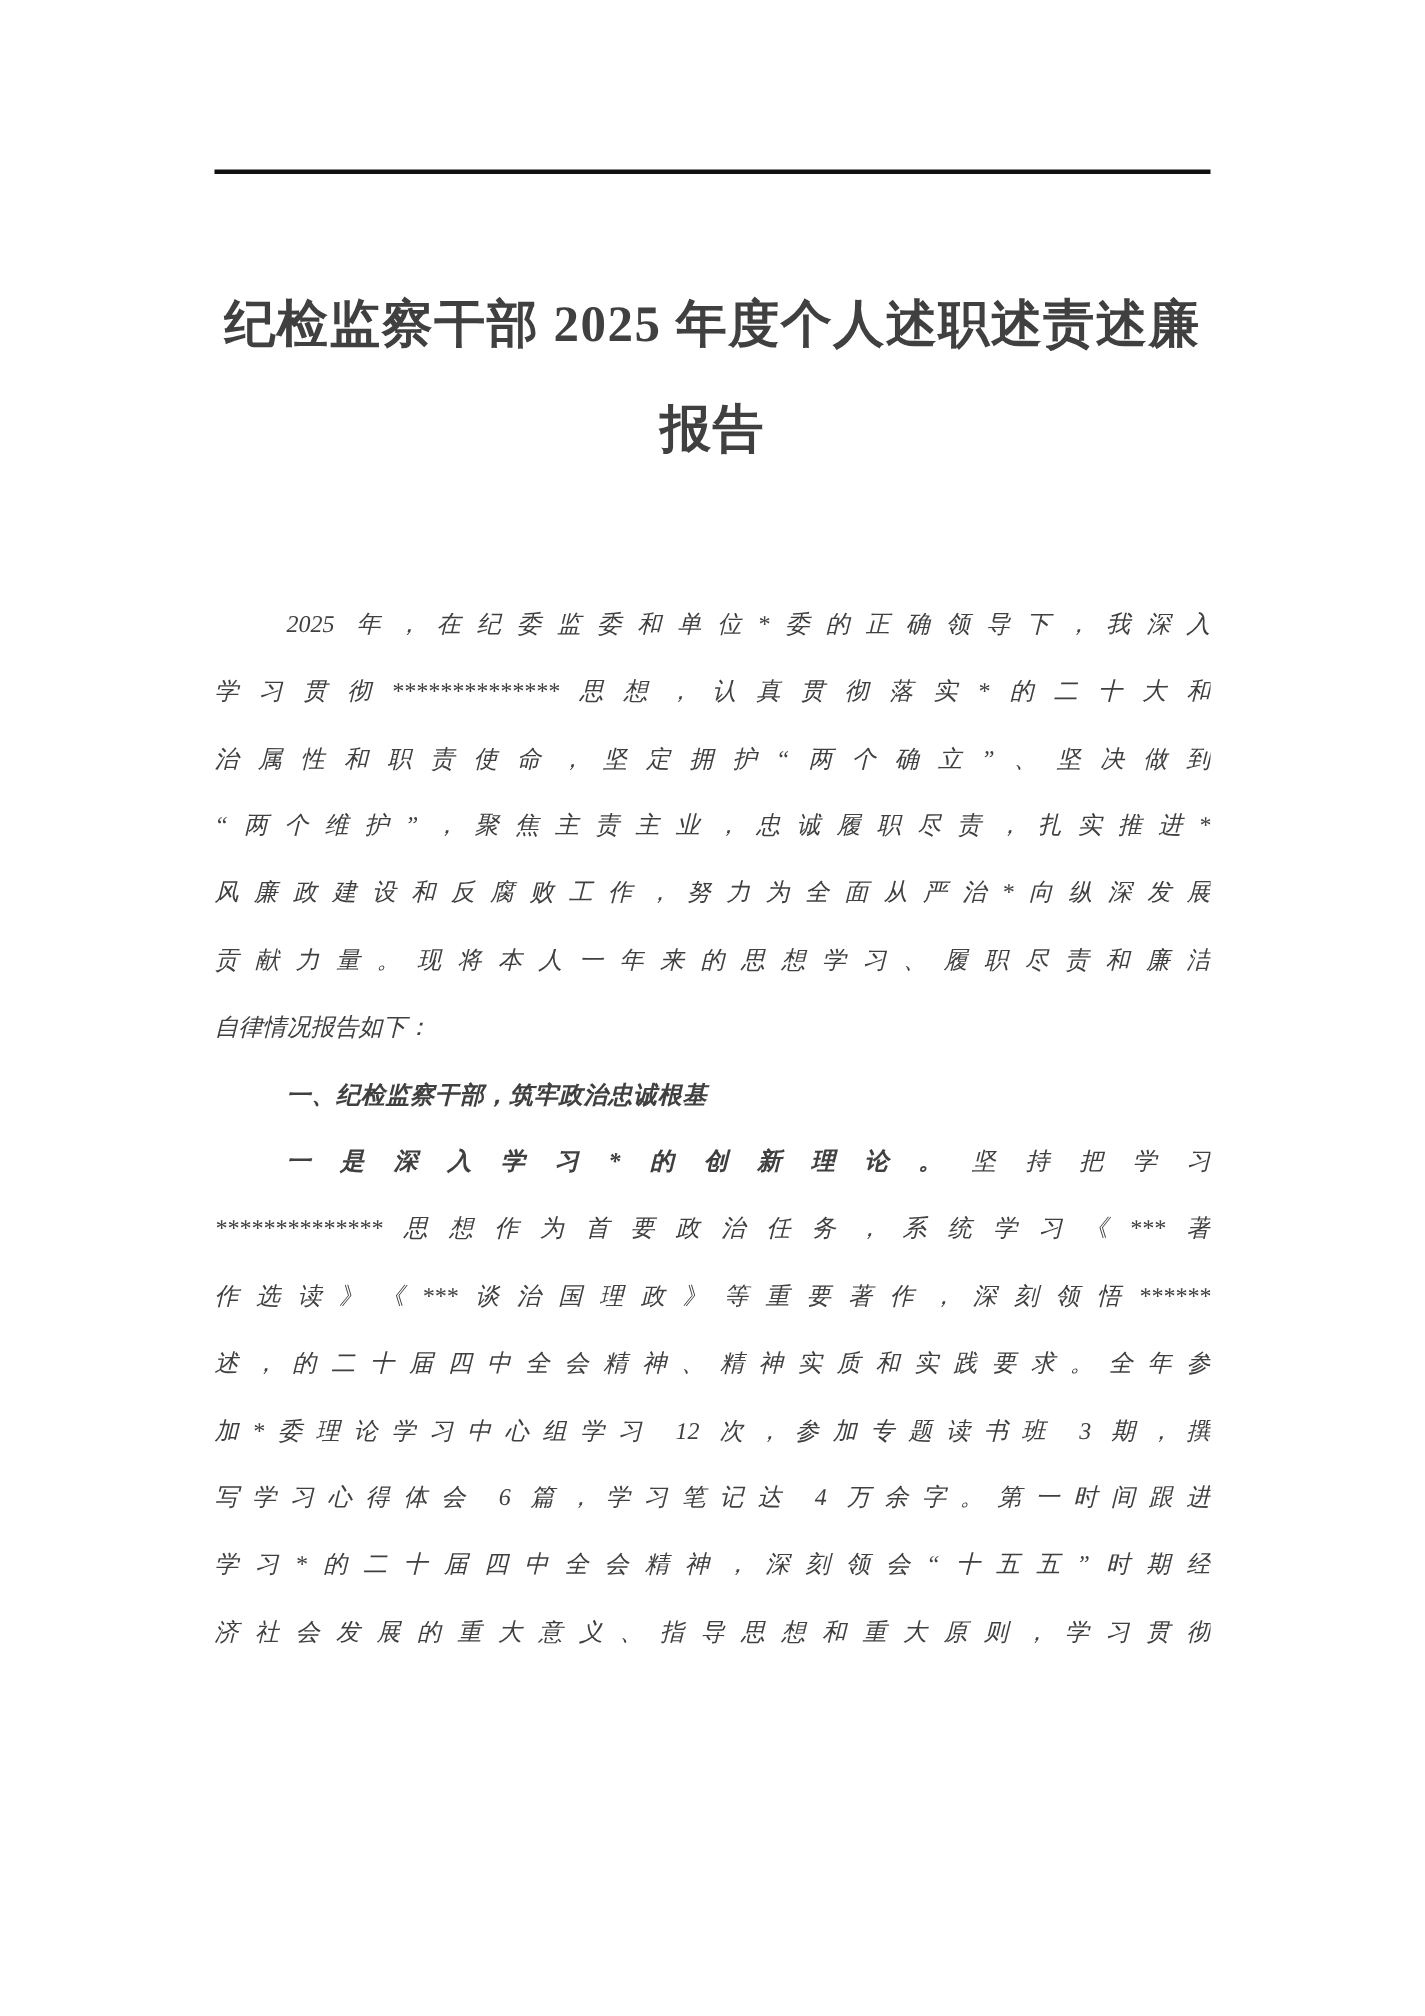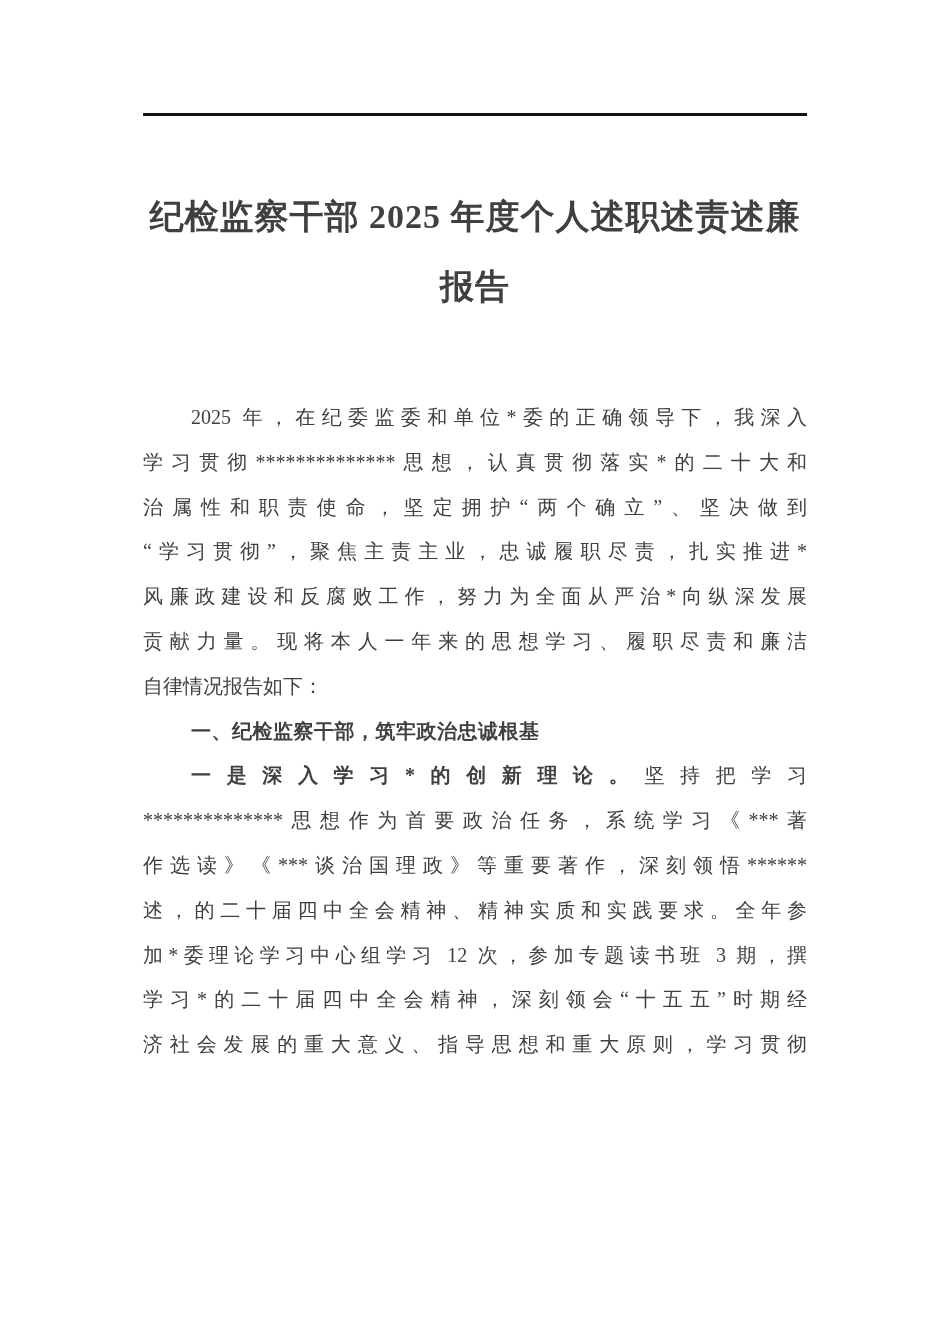--- a/index.html
+++ b/index.html
@@ -30,21 +30,22 @@
     font-weight: bold;
     font-size: 34px;
     line-height: 70px;
     letter-spacing: 1px;
   }
   .body-block {
     position: absolute;
     left: 143px;
     top: 395px;
     width: 664px;
-    font-size: 20px;
+    font-size: 16px;
+    font-style: italic;
   }
   .line {
     height: 44.8px;
     line-height: 44.8px;
     text-align: justify;
     text-align-last: justify;
     text-justify: inter-character;
     overflow: hidden;
   }
   .line.no-stretch { text-align-last: left; }
@@ -66,29 +67,30 @@
 
   <div class="title">
     <div>纪检监察干部 2025 年度个人述职述责述廉</div>
     <div>报告</div>
   </div>
 
   <div class="body-block">
     <div class="line indent">2025 年，在纪委监委和单位*委的正确领导下，我深入</div>
     <div class="line">学习贯彻**************思想，认真贯彻落实*的二十大和</div>
     <div class="line">治属性和职责使命，坚定拥护“两个确立”、坚决做到</div>
-    <div class="line">“学习贯彻”，聚焦主责主业，忠诚履职尽责，扎实推进*</div>
+    <div class="line">“两个维护”，聚焦主责主业，忠诚履职尽责，扎实推进*</div>
     <div class="line">风廉政建设和反腐败工作，努力为全面从严治*向纵深发展</div>
     <div class="line">贡献力量。现将本人一年来的思想学习、履职尽责和廉洁</div>
     <div class="line no-stretch">自律情况报告如下：</div>
     <div class="line heading indent">一、纪检监察干部，筑牢政治忠诚根基</div>
     <div class="line indent">
       <span class="bold-lead">一是深入学习*的创新理论。</span><span>坚持把学习</span>
     </div>
     <div class="line">**************思想作为首要政治任务，系统学习《***著</div>
     <div class="line">作选读》《***谈治国理政》等重要著作，深刻领悟******</div>
     <div class="line">述，的二十届四中全会精神、精神实质和实践要求。全年参</div>
     <div class="line">加*委理论学习中心组学习 12 次，参加专题读书班 3 期，撰</div>
+    <div class="line">写学习心得体会 6 篇，学习笔记达 4 万余字。第一时间跟进</div>
     <div class="line">学习*的二十届四中全会精神，深刻领会“十五五”时期经</div>
     <div class="line">济社会发展的重大意义、指导思想和重大原则，学习贯彻</div>
   </div>
 
 </div>
 
 </body></html>

